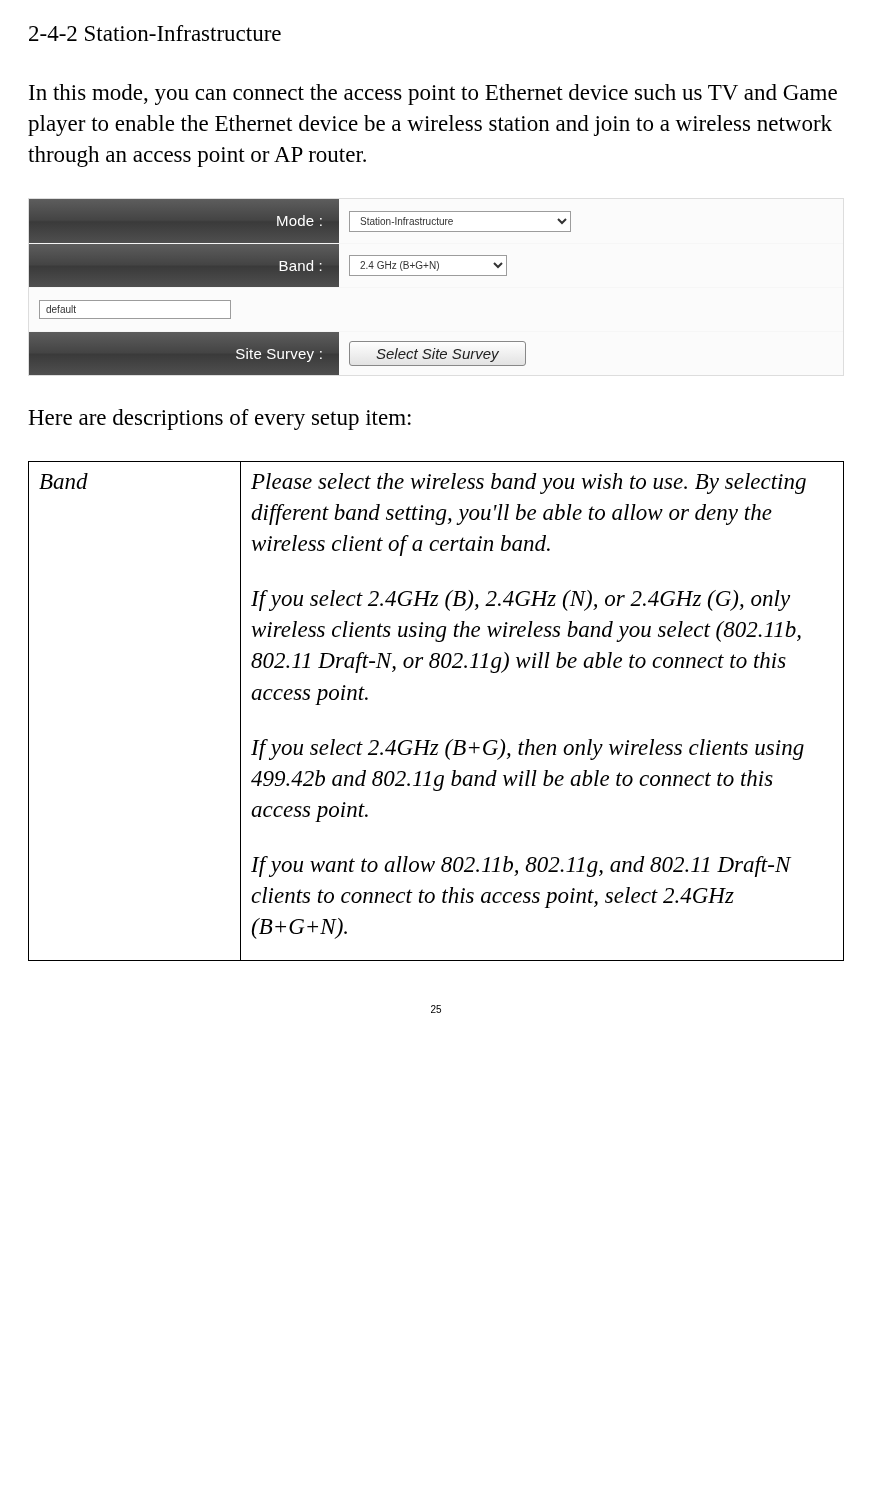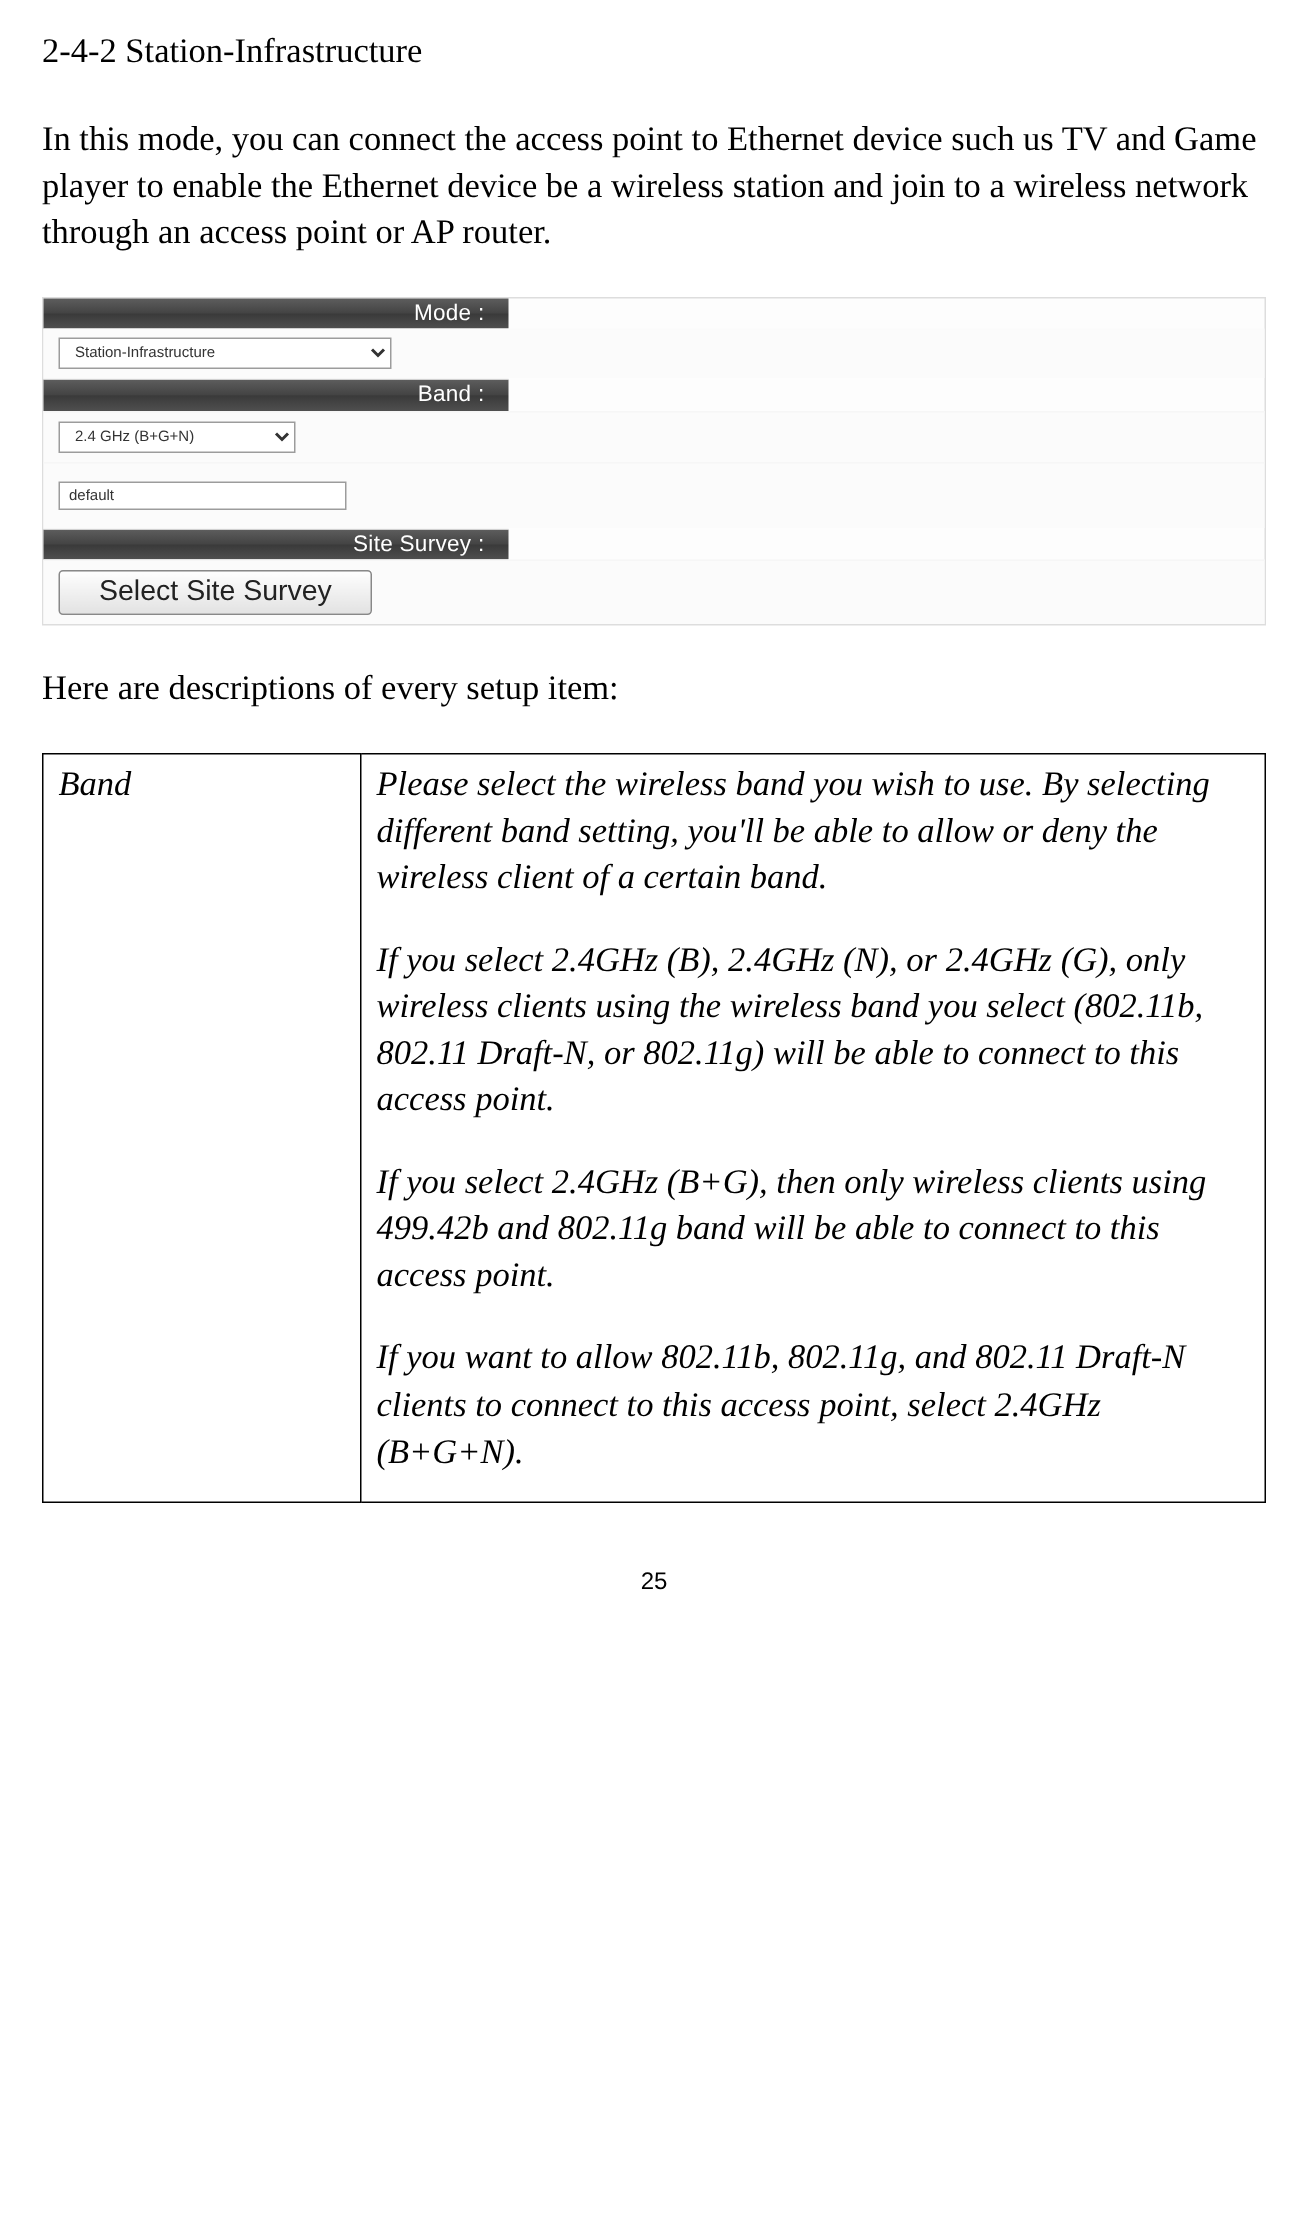--- a/index.html
+++ b/index.html
@@ -19,21 +19,20 @@
       border: 1px solid #ddd;
       margin-bottom: 26px;
       font-family: Arial, Helvetica, sans-serif;
       font-size: 15px;
       background: #fdfdfd;
     }
     .form-row {
       display: flex;
       align-items: stretch;
       min-height: 44px;
-      flex-direction: column;
     }
     .form-row + .form-row .form-label,
     .form-row + .form-row .form-control { border-top: 1px solid #f6f6f6; }
     .form-label {
       width: 310px;
       background: linear-gradient(#5d5d5d,#444 48%,#3a3a3a 52%,#4f4f4f);
       color: #fff;
       display: flex;
       align-items: center;
       justify-content: flex-end;
@@ -54,47 +53,48 @@
       border: 1px solid #9c9c9c;
       background: #fff;
       color: #333;
     }
     select { padding-right: 20px; }
     .sel-mode { width: 222px; }
     .sel-band { width: 158px; }
     .inp-essid { width: 192px; }
     .btn {
       font-family: Arial, Helvetica, sans-serif;
-      font-size: 19px;
+      font-size: 15px;
       padding: 3px 26px;
       border: 1px solid #888;
       border-radius: 3px;
       background: linear-gradient(#fefefe,#e2e2e2);
       color: #222;
       cursor: pointer;
+      font-style: italic;
     }
     table.desc {
       border-collapse: collapse;
       width: 100%;
       margin-top: 4px;
       font-style: italic;
     }
     table.desc td {
       border: 1px solid #000;
       vertical-align: top;
       padding: 4px 10px 4px 10px;
     }
     table.desc td.key { width: 212px; }
     .para-block { margin-bottom: 24px; }
     .para-block:last-child { margin-bottom: 14px; font-family: Liberation Serif, serif; }
     .bold { font-weight: bold; }
     .page-num {
       text-align: center;
       font-family: Arial, Helvetica, sans-serif;
-      font-size: 16px;
+      font-size: 10px;
       font-style: normal;
       margin-top: 42px;
     }
   </style>
 </head>
 <body>
 
 <div class="section-title">2-4-2 Station-Infrastructure</div>
 
 <div class="paragraph">In this mode, you can connect the access point to Ethernet device such us TV and Game player to enable the Ethernet device be a wireless station and join to a wireless network through an access point or AP router.</div>

